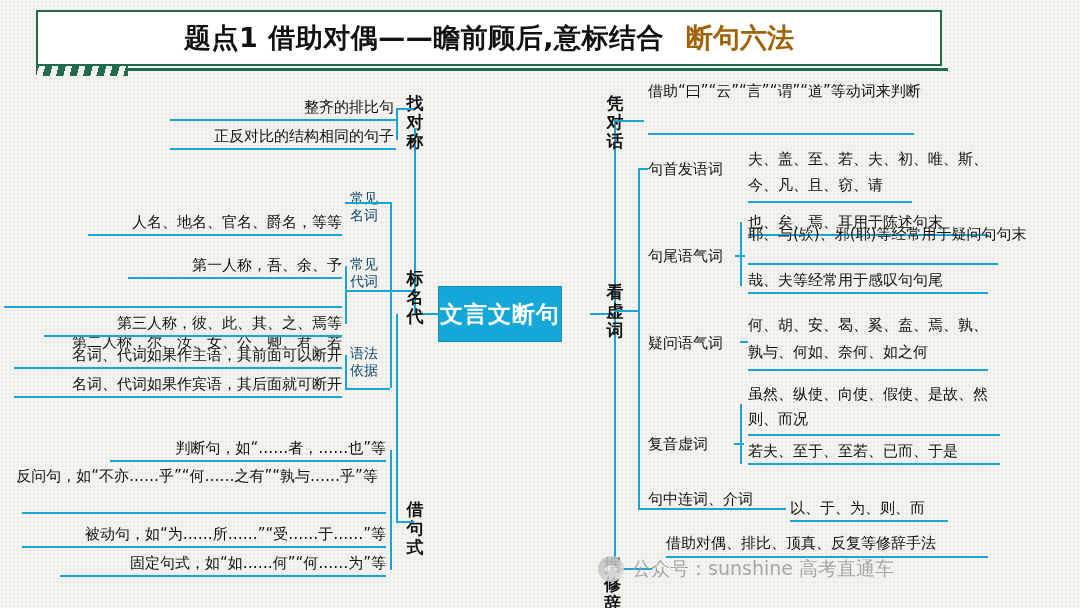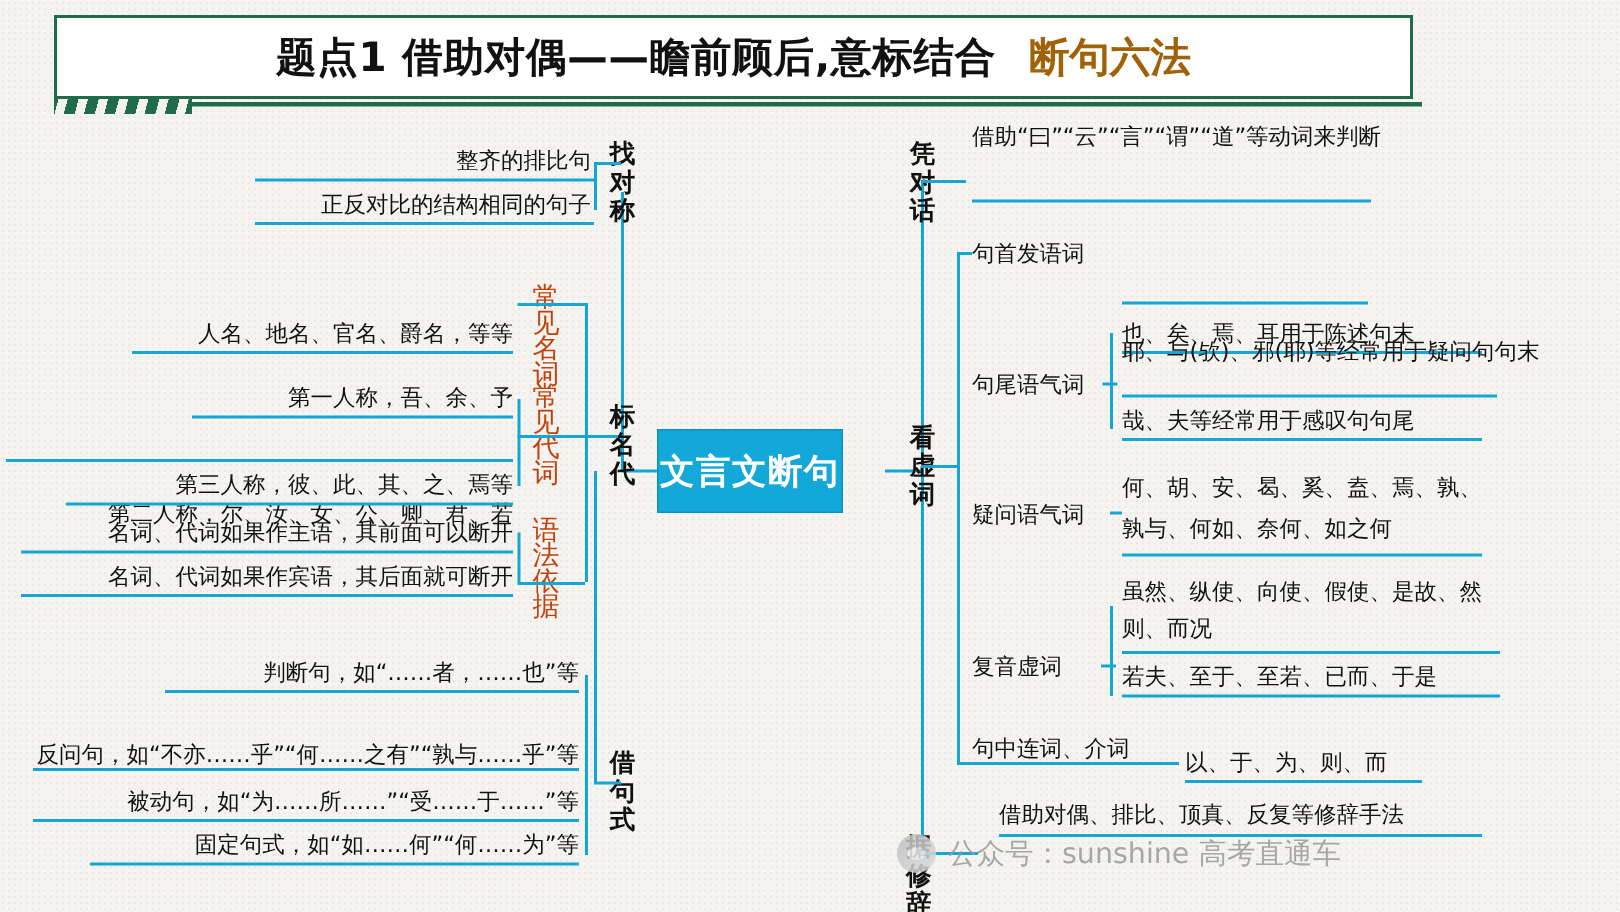--- a/index.html
+++ b/index.html
@@ -66,21 +66,21 @@
     position:absolute;
     font-family:"DejaVu Sans",sans-serif;
     font-size:17px;font-weight:bold;color:#111;
     line-height:19px;text-align:center;width:22px;
   }
 
   
   .sublabel{
     position:absolute;
     font-family:"DejaVu Sans",sans-serif;
-    font-size:18px;color:#c2410c;line-height:17px;text-align:center;width:34px;
+    font-size:14px;color:#0c4a6e;line-height:17px;text-align:center;width:34px;
   }
 
   
   .leaf{
     position:absolute;
     font-family:"DejaVu Sans",sans-serif;
     font-size:15px;color:#111;line-height:21px;white-space:nowrap;
   }
   .leaf.wrap{white-space:normal;}
   .leaf.right{text-align:right;}
@@ -167,21 +167,21 @@
   <div class="ln hr" style="left:14px;top:396px;width:328px;"></div>
 
   <div class="vlabel" style="left:404px;top:500px;">借<br>句<br>式</div>
   <div class="ln vr" style="left:396px;top:314px;height:208px;"></div>
   <div class="ln hr" style="left:396px;top:521px;width:18px;"></div>
   <div class="ln vr" style="left:390px;top:450px;height:120px;"></div>
 
   <div class="leaf right" style="left:80px;top:438px;width:306px;">判断句，如“……者，……也”等</div>
   <div class="ln hr" style="left:110px;top:460px;width:276px;"></div>
 
-  <div class="leaf wrap" style="left:8px;top:492px;width:378px;text-align:right;line-height:23px;">反问句，如“不亦……乎”“何……之有”“孰与……乎”等</div>
+  <div class="leaf wrap" style="left:8px;top:465px;width:378px;text-align:center;line-height:23px;">反问句，如“不亦……乎”“何……之有”“孰与……乎”等</div>
   <div class="ln hr" style="left:22px;top:512px;width:364px;"></div>
 
   <div class="leaf right" style="left:20px;top:524px;width:366px;">被动句，如“为……所……”“受……于……”等</div>
   <div class="ln hr" style="left:22px;top:546px;width:364px;"></div>
 
   <div class="leaf right" style="left:40px;top:553px;width:346px;">固定句式，如“如……何”“何……为”等</div>
   <div class="ln hr" style="left:60px;top:575px;width:326px;"></div>
 
   <div class="ln vr" style="left:614px;top:120px;height:448px;"></div>
   <div class="ln hr" style="left:590px;top:313px;width:24px;"></div>
@@ -190,20 +190,21 @@
   <div class="ln hr" style="left:614px;top:120px;width:30px;"></div>
   <div class="leaf wrap" style="left:648px;top:78px;width:300px;line-height:26px;">借助“曰”“云”“言”“谓”“道”等动词来判断</div>
   <div class="ln hr" style="left:648px;top:133px;width:266px;"></div>
 
   <div class="vlabel" style="left:604px;top:283px;">看<br>虚<br>词</div>
   <div class="ln vr" style="left:638px;top:168px;height:340px;"></div>
   <div class="ln hr" style="left:614px;top:310px;width:24px;"></div>
 
   <div class="leaf" style="left:648px;top:159px;">句首发语词</div>
   <div class="ln hr" style="left:638px;top:168px;width:10px;"></div>
+  <div class="leaf wrap" style="left:748px;top:146px;width:244px;line-height:26px;">夫、盖、至、若、夫、初、唯、斯、今、凡、且、窃、请</div>
   <div class="ln hr" style="left:748px;top:201px;width:164px;"></div>
 
   <div class="leaf" style="left:648px;top:246px;">句尾语气词</div>
   <div class="ln vr" style="left:740px;top:222px;height:64px;"></div>
   <div class="ln hr" style="left:735px;top:255px;width:10px;"></div>
   <div class="leaf" style="left:748px;top:212px;">也、矣、焉、耳用于陈述句末</div>
   <div class="ln hr" style="left:748px;top:234px;width:240px;"></div>
   <div class="leaf" style="left:748px;top:224px;">耶、与(欤)、邪(耶)等经常用于疑问句句末</div>
   <div class="ln hr" style="left:748px;top:263px;width:250px;"></div>
   <div class="leaf" style="left:748px;top:270px;">哉、夫等经常用于感叹句句尾</div>

